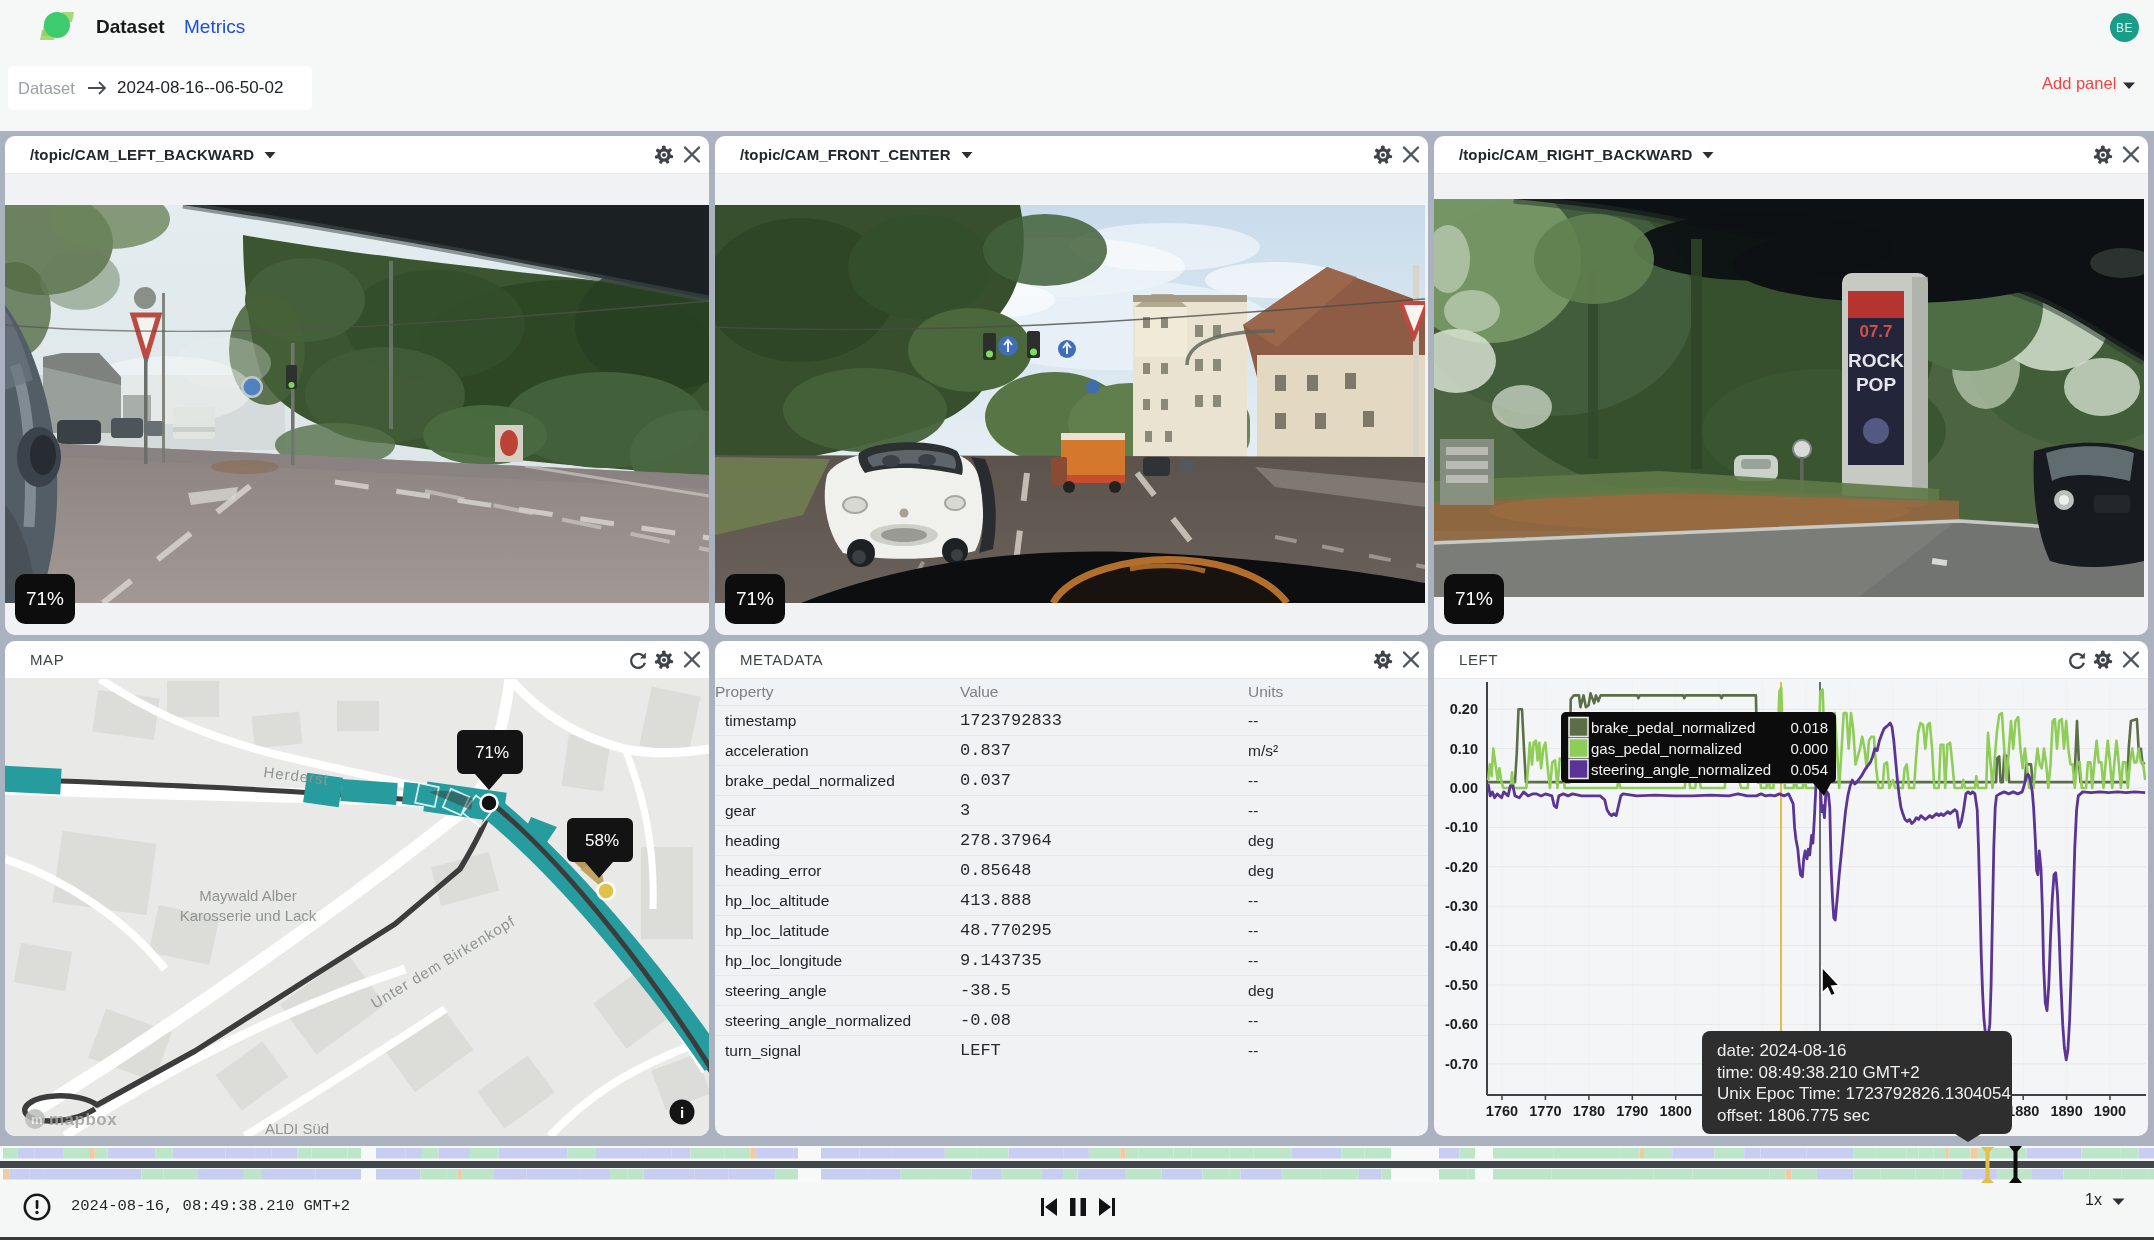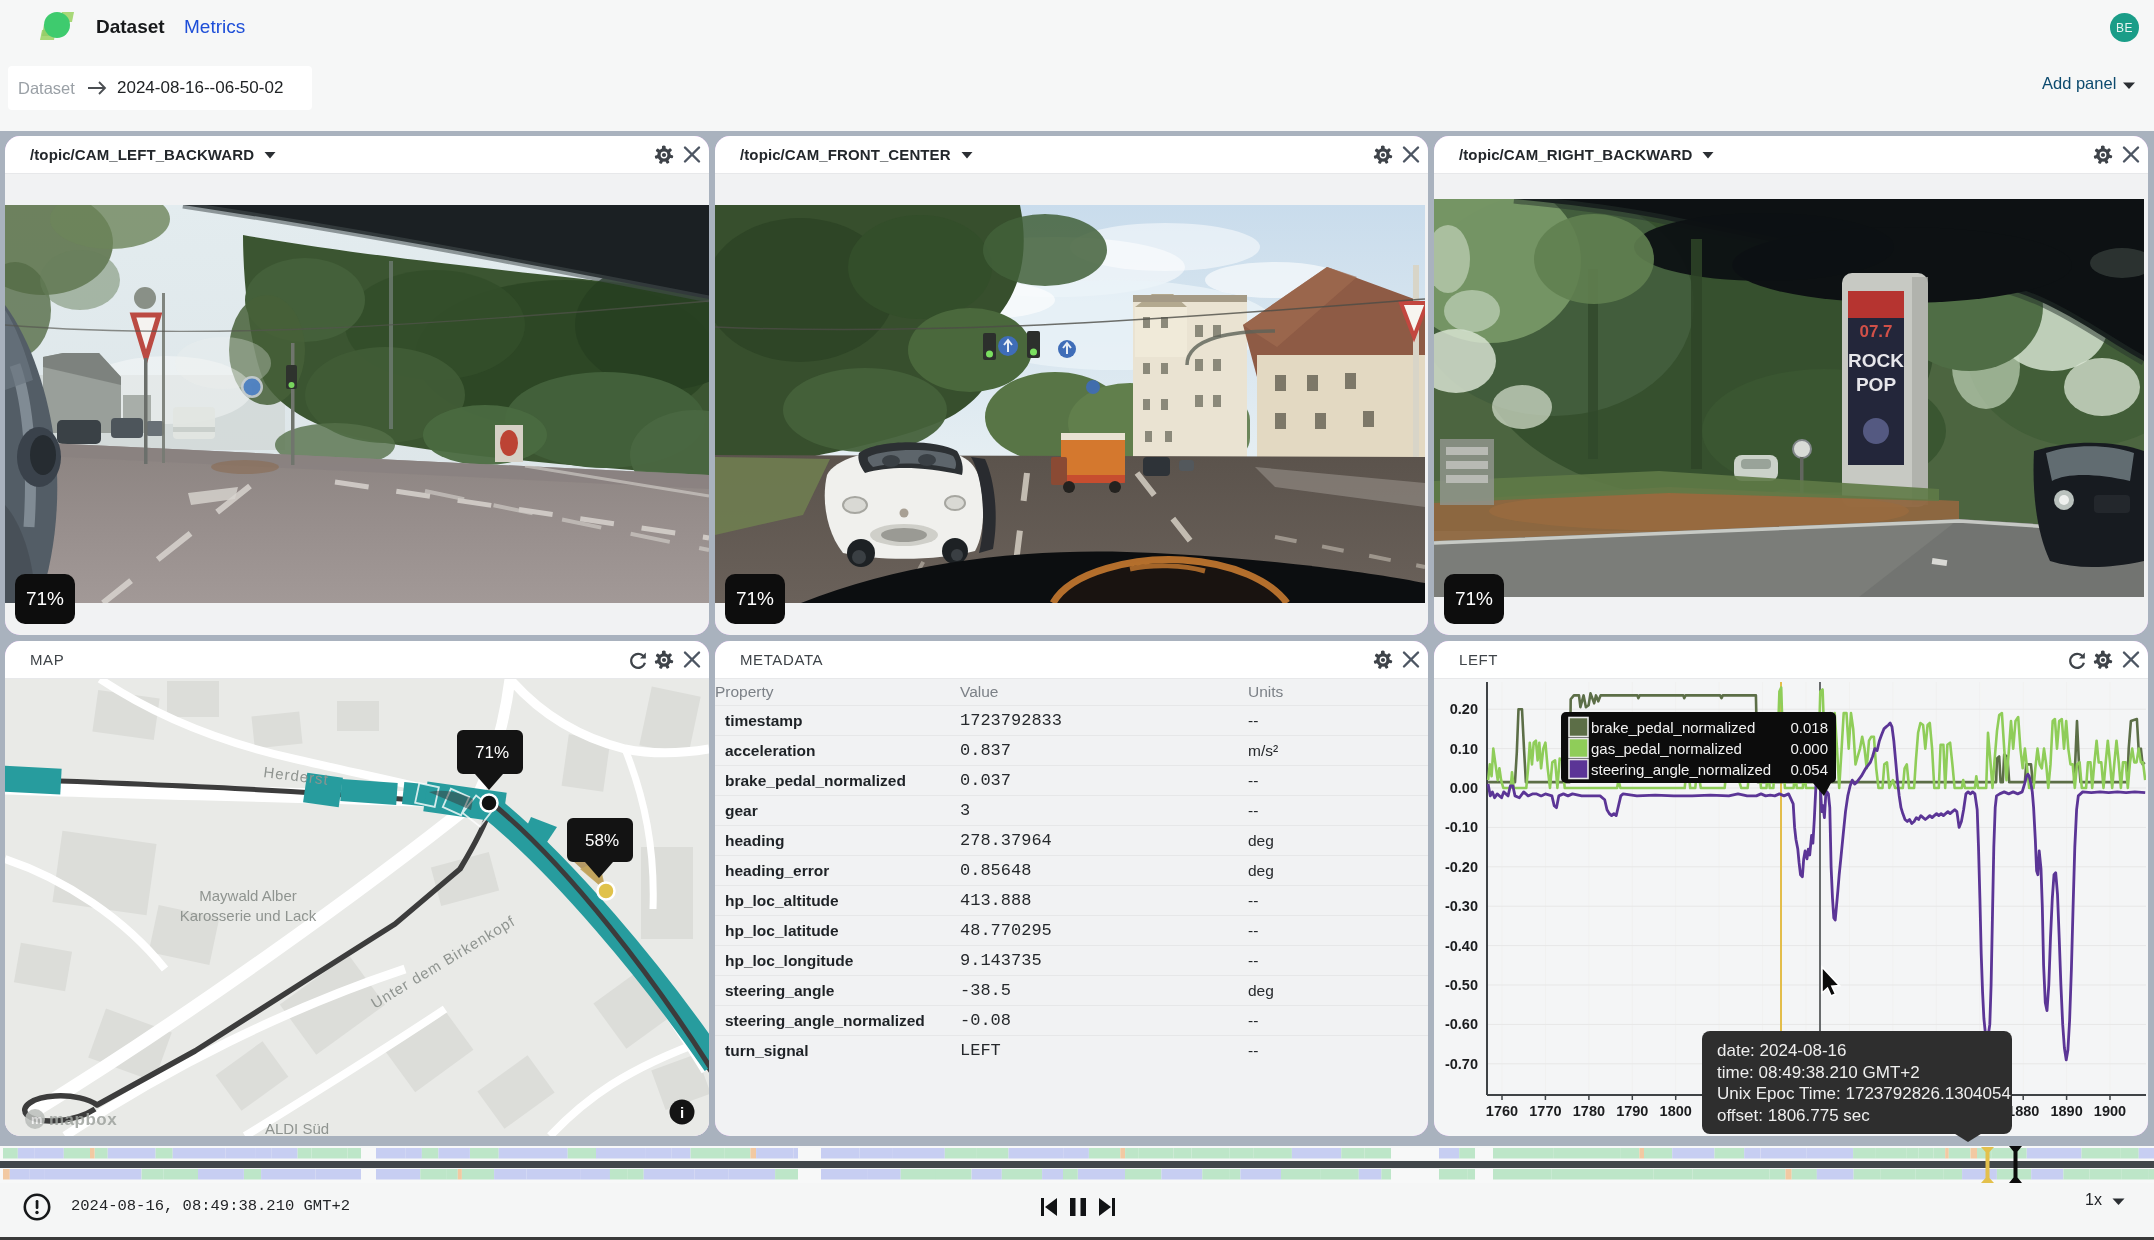--- a/index.html
+++ b/index.html
@@ -1,23 +1,23 @@
 <!DOCTYPE html>
 <html><head><meta charset="utf-8"><style>
 *{margin:0;padding:0;box-sizing:border-box}
 html,body{width:2154px;height:1240px;overflow:hidden;background:#f6f7f7;font-family:"Liberation Sans",sans-serif}
-.panel{position:absolute;background:#f0abfc;border-radius:15px;overflow:hidden}
+.panel{position:absolute;background:#f0abfc;border-radius:10px;overflow:hidden}
 .phead{position:relative;height:38px;background:#ffffff;border-bottom:1px solid #e7e8ea;display:flex;align-items:center;padding-left:25px}
 .ptitle{font-size:15px;font-weight:700;color:#23272b;letter-spacing:0.1px}
 .ptitle2{font-size:15px;font-weight:500;color:#3f4449;letter-spacing:0.6px}
 .pbody{position:relative;background:#f1f2f3}
 .badge{position:absolute;left:10px;top:400px;width:60px;height:50px;background:#0d0d0d;border-radius:10px;color:#fff;font-size:19px;display:flex;align-items:center;justify-content:center}
 .mhead{display:flex;height:26px;align-items:center;color:#7c8187;font-size:15.5px}
 .mrow{display:flex;height:30px;align-items:center;border-top:1px solid #e6e7e8;font-size:15.5px}
-.mp{width:245px;padding-left:10px;font-weight:700;color:#1e2226}
+.mp{width:245px;padding-left:10px;font-weight:400;color:#1e2226}
 .mv{width:288px;font-family:"Liberation Mono",monospace;font-size:17px;color:#26292c}
 .mu{color:#26292c}
 .mp2{width:245px;}
 .mv2{width:288px}
 .mu2{}
 .mono{font-family:"Liberation Mono",monospace}
 </style></head><body>
 
 <svg style="position:absolute;left:38px;top:8px" width="40" height="36" viewBox="0 0 40 36">
 <path d="M24,4 L36,4 L34,14 L22,14 Z" fill="#a8d878"></path>
@@ -27,21 +27,21 @@
 </svg>
 <div style="position:absolute;left:96px;top:16px;font-size:19px;font-weight:700;color:#17191b">Dataset</div>
 <div style="position:absolute;left:184px;top:16px;font-size:19px;font-weight:400;color:#1d4ed8">Metrics</div>
 <div style="position:absolute;left:2110px;top:13px;width:29px;height:29px;border-radius:50%;background:#1a9d88;color:#e8f5f2;font-size:12px;display:flex;align-items:center;justify-content:center;letter-spacing:0.5px">BE</div>
 <div style="position:absolute;left:8px;top:66px;width:304px;height:44px;background:#ffffff;border-radius:4px"></div>
 <div style="position:absolute;left:18px;top:79px;font-size:16.5px;color:#9aa0a6">Dataset</div>
 <svg style="position:absolute;left:86px;top:80px" width="22" height="16" viewBox="0 0 22 16">
     <path d="M2,8 L19,8 M13,2 L19,8 L13,14" stroke="#4a4e52" stroke-width="1.8" fill="none"></path>
   </svg>
 <div style="position:absolute;left:117px;top:78px;font-size:17px;color:#202325">2024-08-16--06-50-02</div>
-<div style="position:absolute;left:2042px;top:74px;font-size:16.5px;color:#0c4a6e">Add panel</div>
+<div style="position:absolute;left:2042px;top:74px;font-size:16.5px;color:#ef4444">Add panel</div>
 <svg style="position:absolute;left:2122px;top:81px" width="14" height="9" viewBox="0 0 14 9">
     <path d="M1,1.5 L13,1.5 L7,8 Z" fill="#2b2f33"></path>
   </svg>
 
 <div style="position:absolute;left:0;top:131px;width:2154px;height:1015px;background:#a9b2be"></div>
 <div class="panel" style="left:5px;top:136px;width:704px;height:499px">
 <div class="phead">
       <span class="ptitle">/topic/CAM_LEFT_BACKWARD</span>
       <svg width="12" height="8" viewBox="0 0 12 8" style="margin-left:10px">
         <path d="M0.5,1 L11.5,1 L6,7.5 Z" fill="#2b2f33"></path>

